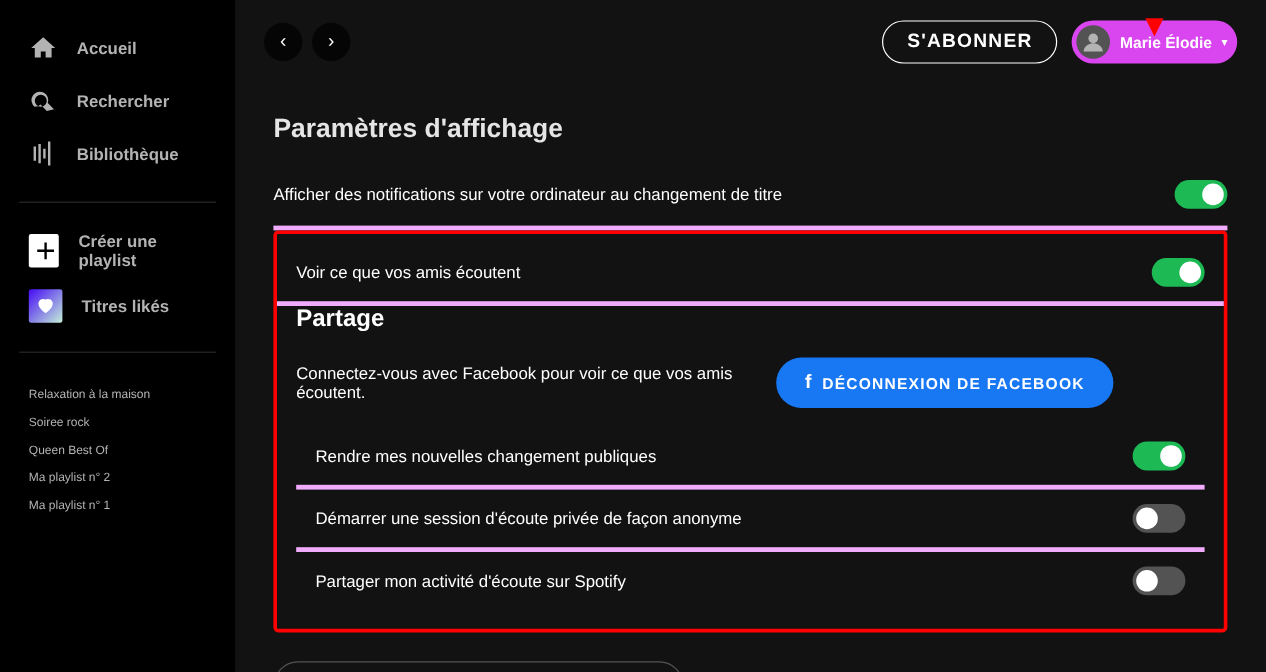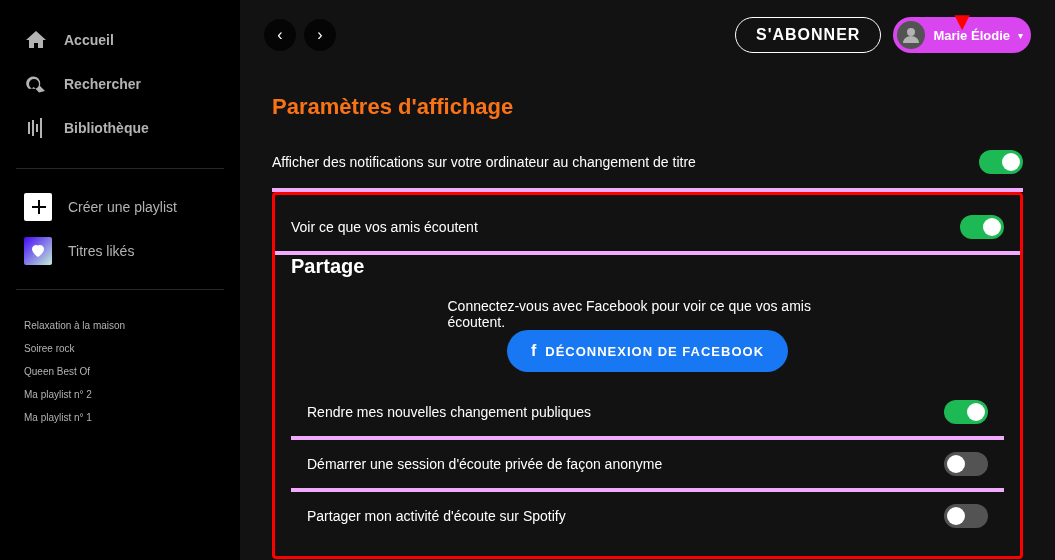--- a/index.html
+++ b/index.html
@@ -8,21 +8,21 @@
       height: 560px;
       background: #121212;
       color: #fff;
       font-family: 'Helvetica Neue', Arial, sans-serif;
       overflow: hidden;
       display: flex;
     }
 
     
     .sidebar {
-      width: 240px;
+      width: 196px;
       background: #000;
       height: 560px;
       display: flex;
       flex-direction: column;
       padding-top: 20px;
       flex-shrink: 0;
     }
     .sidebar-nav {
       padding: 0 16px;
     }
@@ -50,21 +50,21 @@
       border-top: 1px solid #282828;
       margin: 16px 16px;
     }
     .sidebar-action-item {
       display: flex;
       align-items: center;
       gap: 16px;
       padding: 8px 24px;
       color: #b3b3b3;
       font-size: 14px;
-      font-weight: 400;
+      font-weight: 700;
       cursor: pointer;
     }
     .action-icon-box {
       width: 28px;
       height: 28px;
       display: flex;
       align-items: center;
       justify-content: center;
       border-radius: 2px;
     }
@@ -180,21 +180,21 @@
     
     .content {
       flex: 1;
       overflow-y: auto;
       padding: 24px 32px;
     }
 
     .section-title {
       font-size: 22px;
       font-weight: 700;
-      color: #f97316;
+      color: #e5e5e5;
       margin-bottom: 16px;
     }
 
     .setting-row {
       display: flex;
       align-items: center;
       justify-content: space-between;
       padding: 14px 0;
       border-bottom: 4px solid #f0abfc;
     }
@@ -251,23 +251,21 @@
     }
     .partage-title {
       font-size: 20px;
       font-weight: 700;
       color: #fff;
       margin-bottom: 12px;
     }
     .partage-connect-row {
       display: flex;
       align-items: center;
-      justify-content: space-between;
       padding: 8px 0 16px;
-      flex-direction: column;
     }
     .partage-desc {
       font-size: 14px;
       color: #fff;
       max-width: 400px;
     }
     .fb-btn {
       background: #1877f2;
       color: #fff;
       border: none;

